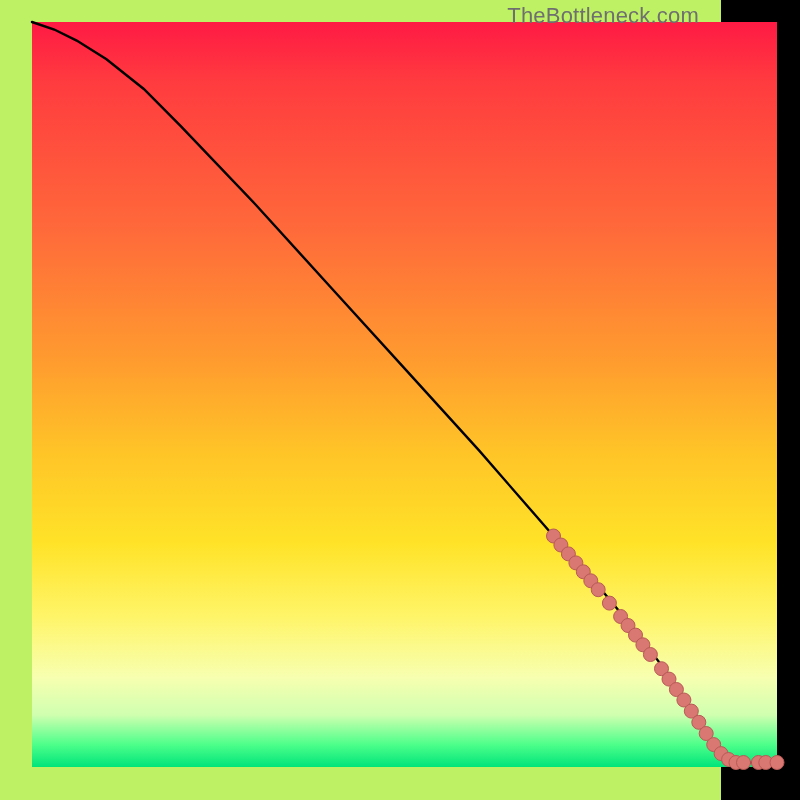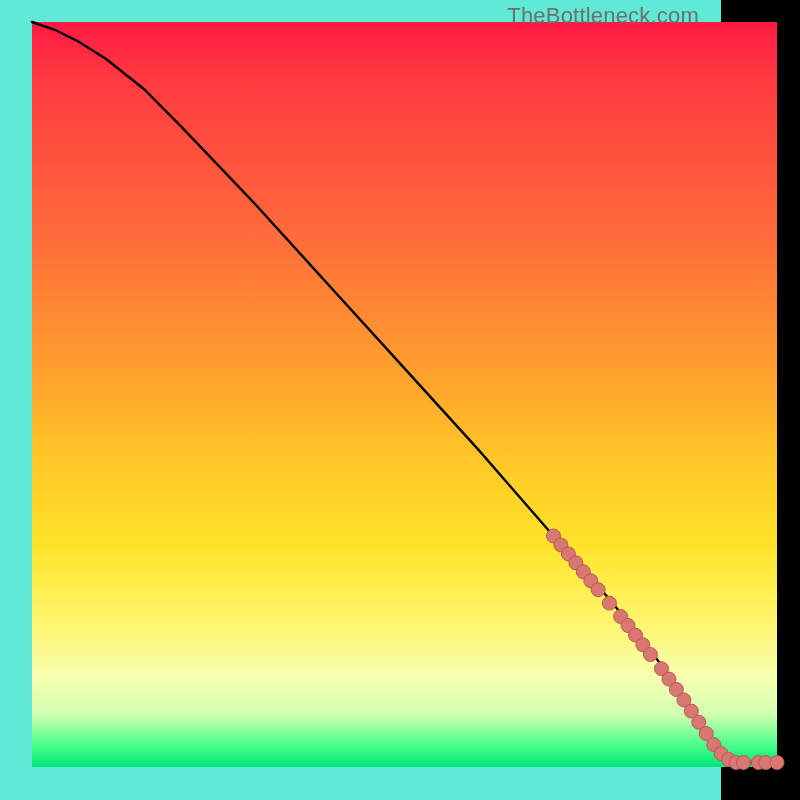--- a/index.html
+++ b/index.html
@@ -10,21 +10,21 @@
     background: #000000;
     overflow: hidden;
     font-family: Arial, Helvetica, sans-serif;
   }
   .frame {
     position: absolute;
     top: 0;
     left: 0;
     width: 721px;
     height: 800px;
-    background: #5eead4;
+    background: #bef264;
   }
   .plot-area {
     position: absolute;
     top: 22px;
     left: 32px;
     width: 745px;
     height: 745px;
     
     background: linear-gradient(
       to bottom,

